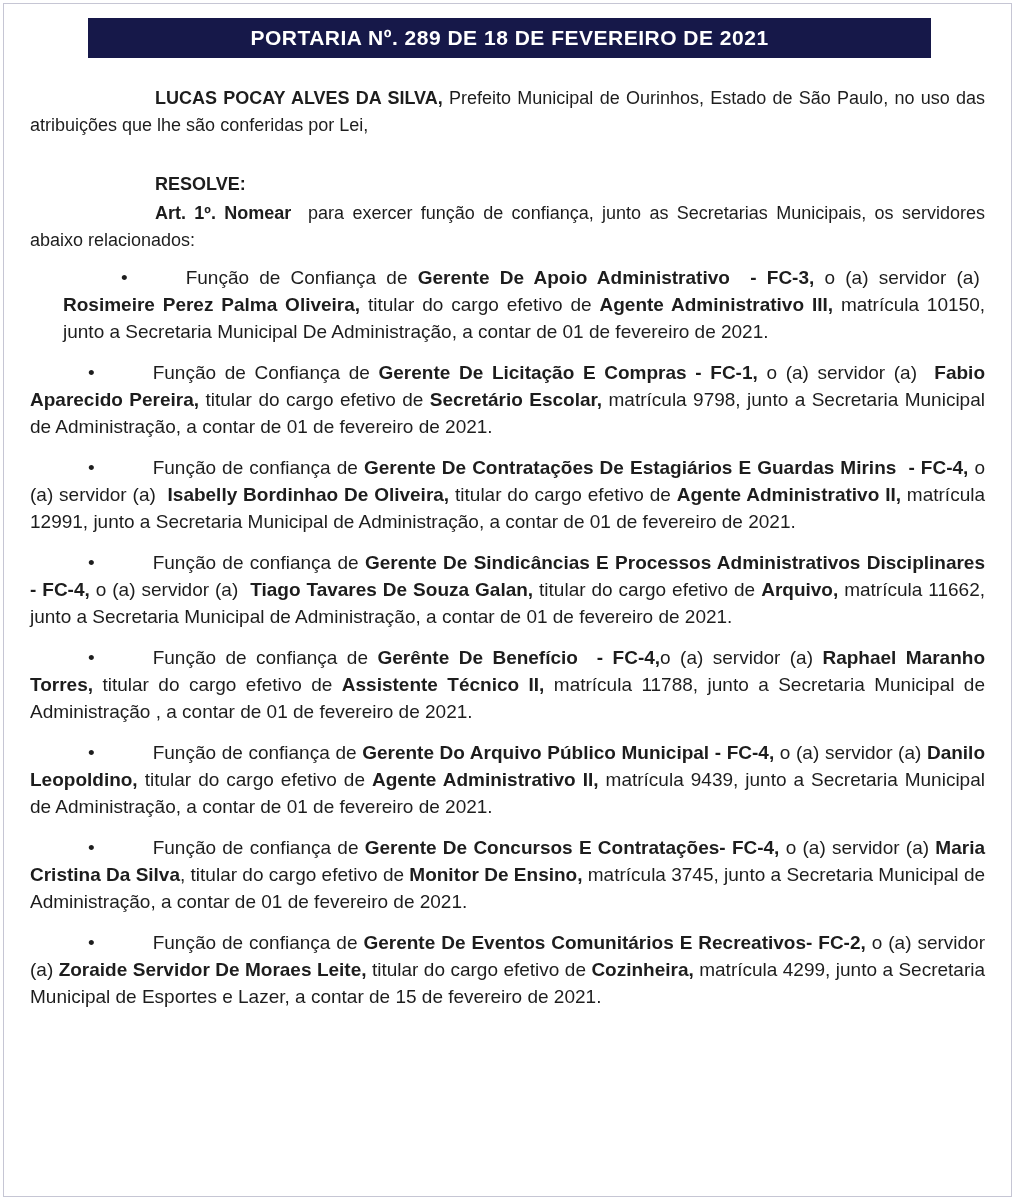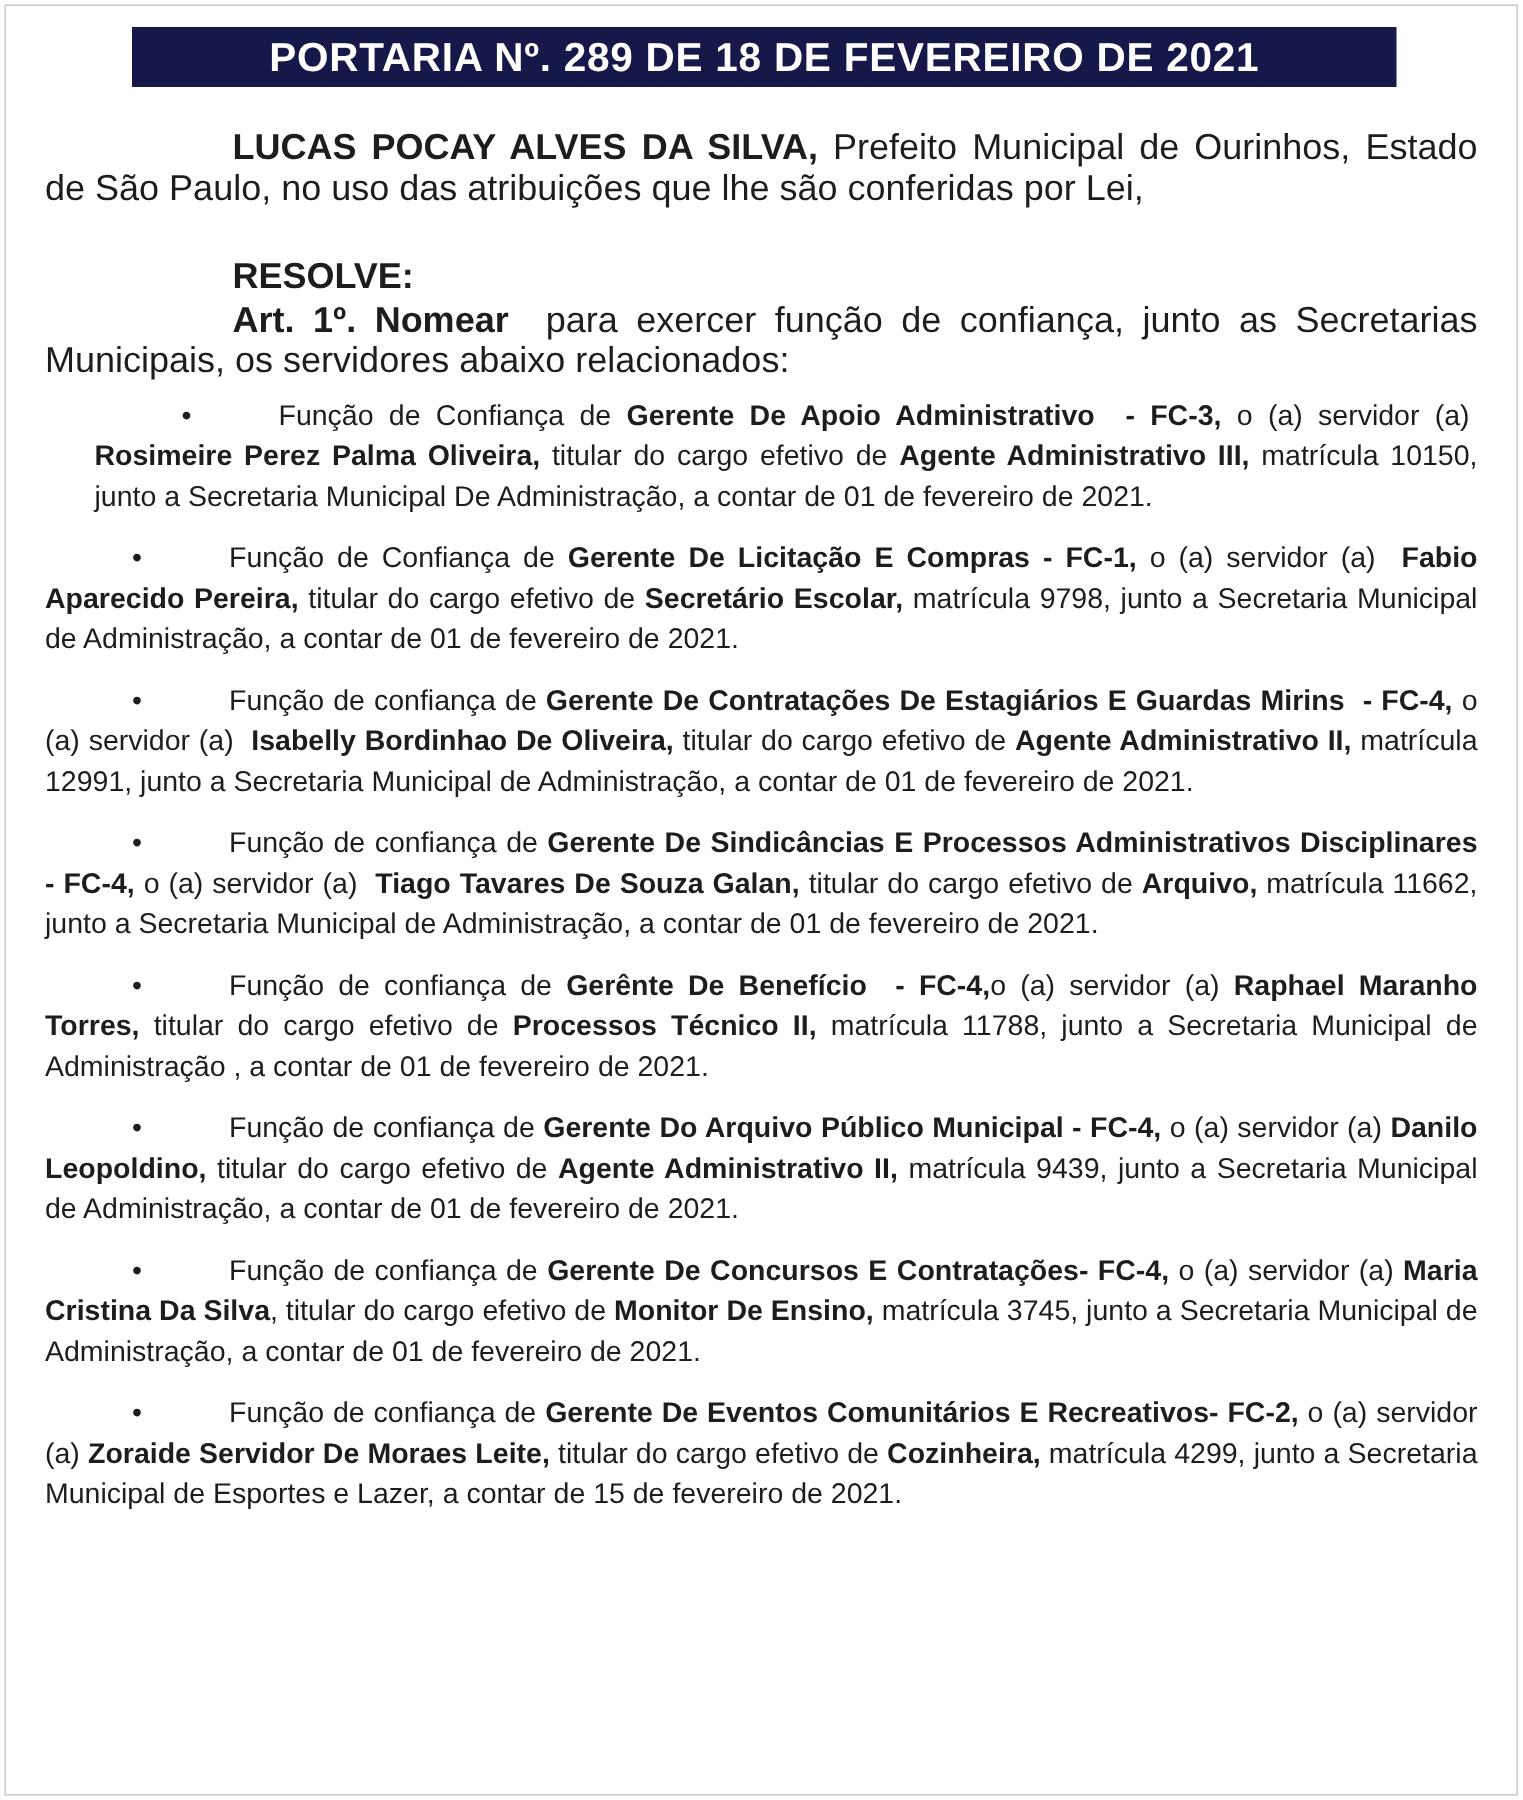--- a/index.html
+++ b/index.html
@@ -15,32 +15,32 @@
     background:#ffffff;
     padding:0 26px;
     overflow:hidden;
   }
   .banner {
     margin:14px 0 0 58px;
     width:843px; height:40px;
     background:#161849;
     color:#ffffff;
     display:flex; align-items:center; justify-content:center;
-    font-weight:bold; font-size:27px; letter-spacing:0.5px;
+    font-weight:bold; font-size:21px; letter-spacing:0.5px;
     white-space:nowrap;
   }
   .epigraph {
     margin:30px 0 0 484px;
     width:471px;
     font-style:italic;
     font-size:19.5px; line-height:27px;
     text-align:justify;
   }
   .para {
-    font-size:24px; line-height:27px;
+    font-size:18px; line-height:27px;
     text-align:justify;
   }
   .indent { text-indent:125px; }
   .p-preamble     { margin-top:27px; }
   .p-considerando { margin-top:26px; }
   .p-resolve      { margin-top:32px; }
   .p-art1         { margin-top:2px; }
   .bullet {
     font-size:19px; line-height:27px;
     text-align:justify;
@@ -70,21 +70,21 @@
   <p class="para indent p-art1"><b>Art. 1º. Nomear </b>&nbsp;para exercer função de confiança, junto as Secretarias Municipais, os servidores abaixo relacionados:</p>
 
   <p class="bullet first"><span class="dot">•</span><span class="gap"></span><span>Função de Confiança de <b>Gerente De Apoio Administrativo&nbsp; - FC-3,</b> o (a) servidor (a)&nbsp; <b>Rosimeire Perez Palma Oliveira,</b> titular do cargo efetivo de <b>Agente Administrativo III,</b> matrícula 10150, junto a Secretaria Municipal De Administração, a contar de 01 de fevereiro de 2021.</span></p>
 
   <p class="bullet"><span class="dot">•</span><span class="gap"></span><span>Função de Confiança de <b>Gerente De Licitação E Compras - FC-1,</b> o (a) servidor (a)&nbsp; <b>Fabio Aparecido Pereira,</b> titular do cargo efetivo de <b>Secretário Escolar,</b> matrícula 9798, junto a Secretaria Municipal de Administração, a contar de 01 de fevereiro de 2021.</span></p>
 
   <p class="bullet"><span class="dot">•</span><span class="gap"></span><span>Função de confiança de <b>Gerente De Contratações De Estagiários E Guardas Mirins&nbsp; - FC-4,</b> o (a) servidor (a)&nbsp; <b>Isabelly Bordinhao De Oliveira,</b> titular do cargo efetivo de <b>Agente Administrativo II,</b> matrícula 12991, junto a Secretaria Municipal de Administração, a contar de 01 de fevereiro de 2021.</span></p>
 
   <p class="bullet"><span class="dot">•</span><span class="gap"></span><span>Função de confiança de <b>Gerente De Sindicâncias E Processos Administrativos Disciplinares - FC-4,</b> o (a) servidor (a)&nbsp; <b>Tiago Tavares De Souza Galan,</b> titular do cargo efetivo de <b>Arquivo,</b> matrícula 11662, junto a Secretaria Municipal de Administração, a contar de 01 de fevereiro de 2021.</span></p>
 
-  <p class="bullet"><span class="dot">•</span><span class="gap"></span><span>Função de confiança de <b>Gerênte De Benefício&nbsp; - FC-4,</b>o (a) servidor (a) <b>Raphael Maranho Torres,</b> titular do cargo efetivo de <b>Processos Técnico II,</b> matrícula 11788, junto a Secretaria Municipal de Administração , a contar de 01 de fevereiro de 2021.</span></p>
+  <p class="bullet"><span class="dot">•</span><span class="gap"></span><span>Função de confiança de <b>Gerênte De Benefício&nbsp; - FC-4,</b>o (a) servidor (a) <b>Raphael Maranho Torres,</b> titular do cargo efetivo de <b>Assistente Técnico II,</b> matrícula 11788, junto a Secretaria Municipal de Administração , a contar de 01 de fevereiro de 2021.</span></p>
 
   <p class="bullet"><span class="dot">•</span><span class="gap"></span><span>Função de confiança de <b>Gerente Do Arquivo Público Municipal - FC-4,</b> o (a) servidor (a) <b>Danilo Leopoldino,</b> titular do cargo efetivo de <b>Agente Administrativo II,</b> matrícula 9439, junto a Secretaria Municipal de Administração, a contar de 01 de fevereiro de 2021.</span></p>
 
   <p class="bullet"><span class="dot">•</span><span class="gap"></span><span>Função de confiança de <b>Gerente De Concursos E Contratações- FC-4,</b> o (a) servidor (a) <b>Maria Cristina Da Silva</b>, titular do cargo efetivo de <b>Monitor De Ensino,</b> matrícula 3745, junto a Secretaria Municipal de Administração, a contar de 01 de fevereiro de 2021.</span></p>
 
   <p class="bullet"><span class="dot">•</span><span class="gap"></span><span>Função de confiança de <b>Gerente De Eventos Comunitários E Recreativos- FC-2,</b> o (a) servidor (a) <b>Zoraide Servidor De Moraes Leite,</b> titular do cargo efetivo de <b>Cozinheira,</b> matrícula 4299, junto a Secretaria Municipal de Esportes e Lazer, a contar de 15 de fevereiro de 2021.</span></p>
 
 </div>
 
 </body></html>

